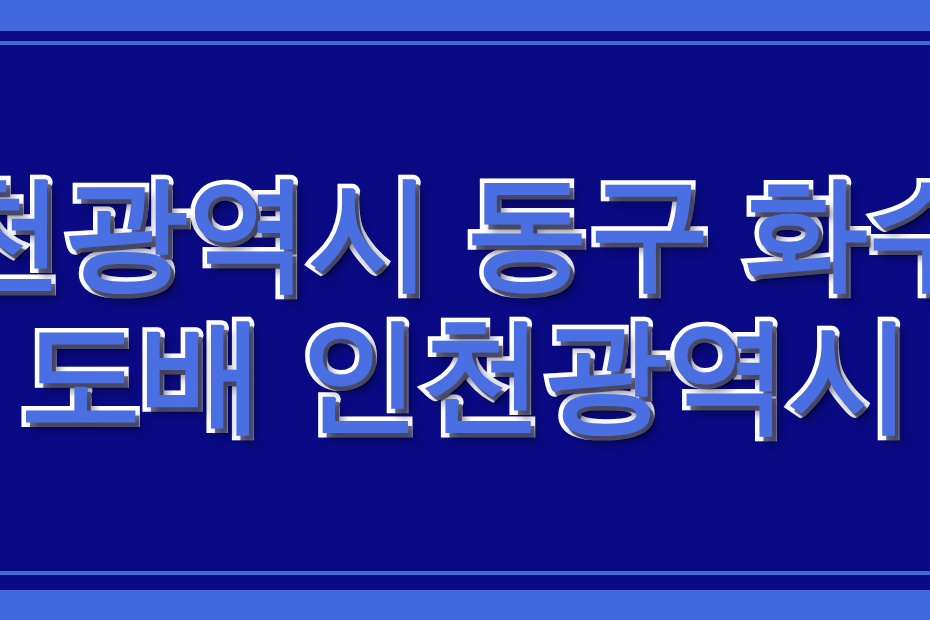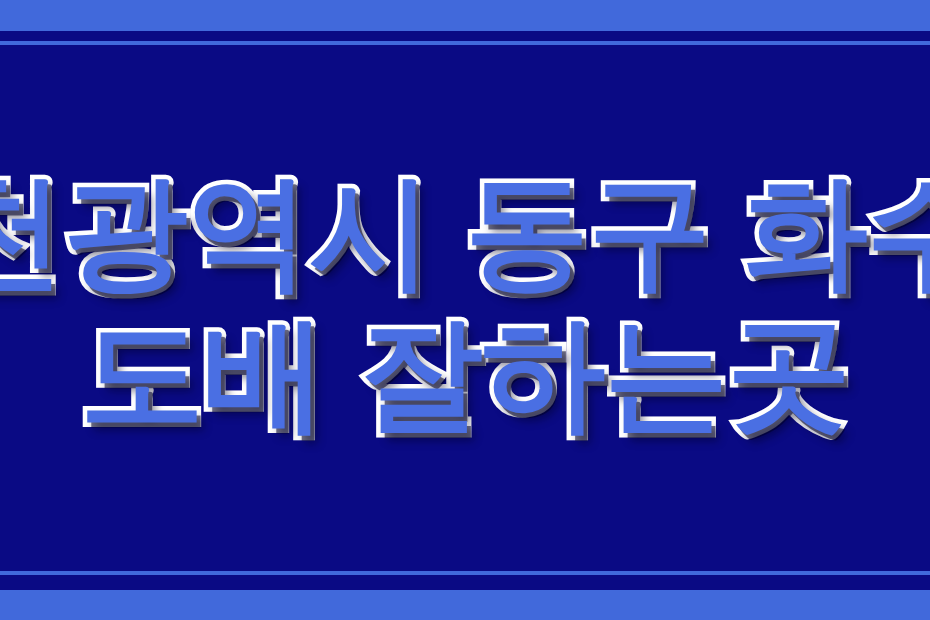--- a/index.html
+++ b/index.html
@@ -91,20 +91,20 @@
 <body>
 
 <div id="stage">
 
   <div class="band band-top-thick"></div>
 
   <div class="band band-top-rule"></div>
 
   <div id="headline">
     <div class="line line-1">인천광역시 동구 화수동</div>
-    <div class="line line-2">도배 잘하는곳</div>
+    <div class="line line-2">도배 인천광역시</div>
   </div>
 
   <div class="band band-bottom-rule"></div>
 
   <div class="band band-bottom-thick"></div>
 
 </div>
 
 </body></html>

